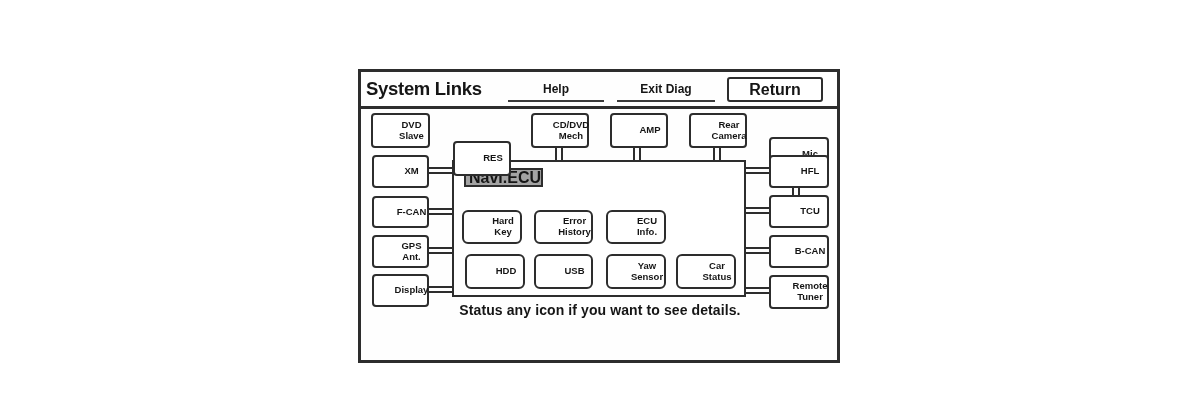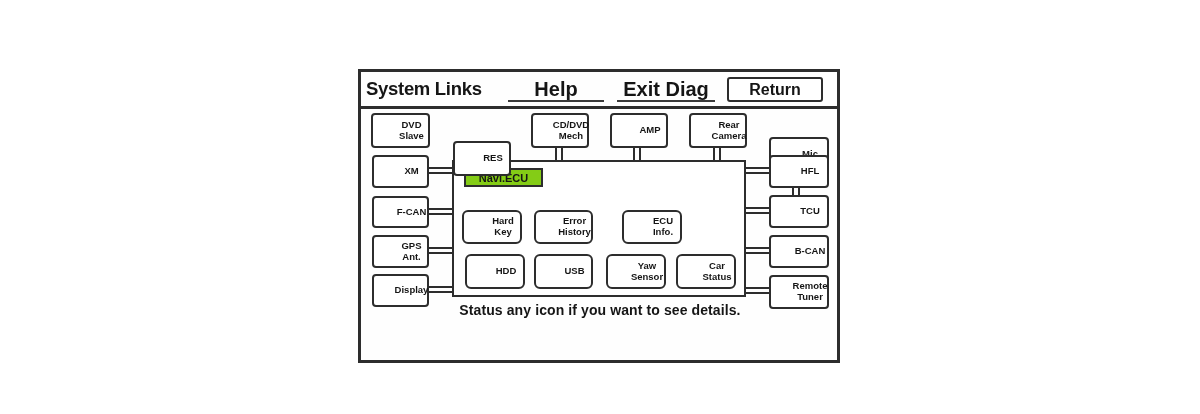--- a/index.html
+++ b/index.html
@@ -10,21 +10,21 @@
   .frame{
     position:absolute;left:358px;top:69px;width:482px;height:294px;
     border:3px solid #2d2d2d;background:#fefefe;box-sizing:border-box;
   }
   .hdr-title{
     position:absolute;left:5px;top:6px;font-size:18.5px;font-weight:700;
     letter-spacing:-0.3px;white-space:nowrap;
   }
   .hdr-item{
     position:absolute;top:6px;height:24px;border-bottom:2px solid #3a3a3a;
-    text-align:center;font-size:20px;font-weight:700;box-sizing:border-box;
+    text-align:center;font-size:12px;font-weight:700;box-sizing:border-box;
     line-height:22px;cursor:pointer;
   }
   .return-btn{
     position:absolute;left:366px;top:5px;width:96px;height:25px;
     border:2px solid #2d2d2d;border-radius:3px;box-sizing:border-box;
     text-align:center;font-size:16px;font-weight:700;line-height:21px;
     background:#fff;cursor:pointer;
   }
   .hdr-sep{position:absolute;left:0;top:34px;width:100%;height:3px;background:#2d2d2d;}
   .node{
@@ -34,22 +34,22 @@
     line-height:1.15;white-space:pre-line;cursor:pointer;z-index:3;padding-left:22px;
   }
   .inner-node{border-radius:6px;}
   .center-box{
     position:absolute;left:91px;top:88px;width:294px;height:137px;
     border:2px solid #2d2d2d;background:#fff;box-sizing:border-box;z-index:2;
   }
   .navi-label{
     position:absolute;left:103px;top:96px;width:79px;height:19px;
     border:2px solid #2d2d2d;box-sizing:border-box;display:flex;
-    align-items:center;justify-content:center;font-size:11px;font-weight:700;
-    background:#84cc16;z-index:3;cursor:pointer;
+    align-items:center;justify-content:flex-end;font-size:16px;font-weight:700;
+    background:#a3a3a3;z-index:3;cursor:pointer;
   }
   .hlink{
     position:absolute;height:3px;border-top:2px solid #2d2d2d;
     border-bottom:2px solid #2d2d2d;z-index:1;
   }
   .vlink{
     position:absolute;width:4px;border-left:2px solid #2d2d2d;
     border-right:2px solid #2d2d2d;z-index:1;
   }
   .footer-note{
@@ -113,21 +113,21 @@
 
   <div class="node" style="left:408px;top:83px;width:60px;height:33px;"><span>HFL</span></div>
   <div class="node" style="left:408px;top:123px;width:60px;height:33px;"><span>TCU</span></div>
   <div class="node" style="left:408px;top:163px;width:60px;height:33px;"><span>B-CAN</span></div>
   <div class="node" style="left:408px;top:203px;width:60px;height:34px;"><span>Remote
 Tuner</span></div>
 
   <div class="node inner-node" style="left:101px;top:138px;width:60px;height:34px;"><span>Hard Key</span></div>
   <div class="node inner-node" style="left:173px;top:138px;width:59px;height:34px;"><span>Error
 History</span></div>
-  <div class="node inner-node" style="left:245px;top:138px;width:60px;height:34px;margin-left:16px;"><span>ECU
+  <div class="node inner-node" style="left:245px;top:138px;width:60px;height:34px;"><span>ECU
 Info.</span></div>
   <div class="node inner-node" style="left:104px;top:182px;width:60px;height:35px;"><span>HDD</span></div>
   <div class="node inner-node" style="left:173px;top:182px;width:59px;height:35px;"><span>USB</span></div>
   <div class="node inner-node" style="left:245px;top:182px;width:60px;height:35px;"><span>Yaw
 Sensor</span></div>
   <div class="node inner-node" style="left:315px;top:182px;width:60px;height:35px;"><span>Car
 Status</span></div>
 
   <div class="footer-note">Status any icon if you want to see details.</div>
 

